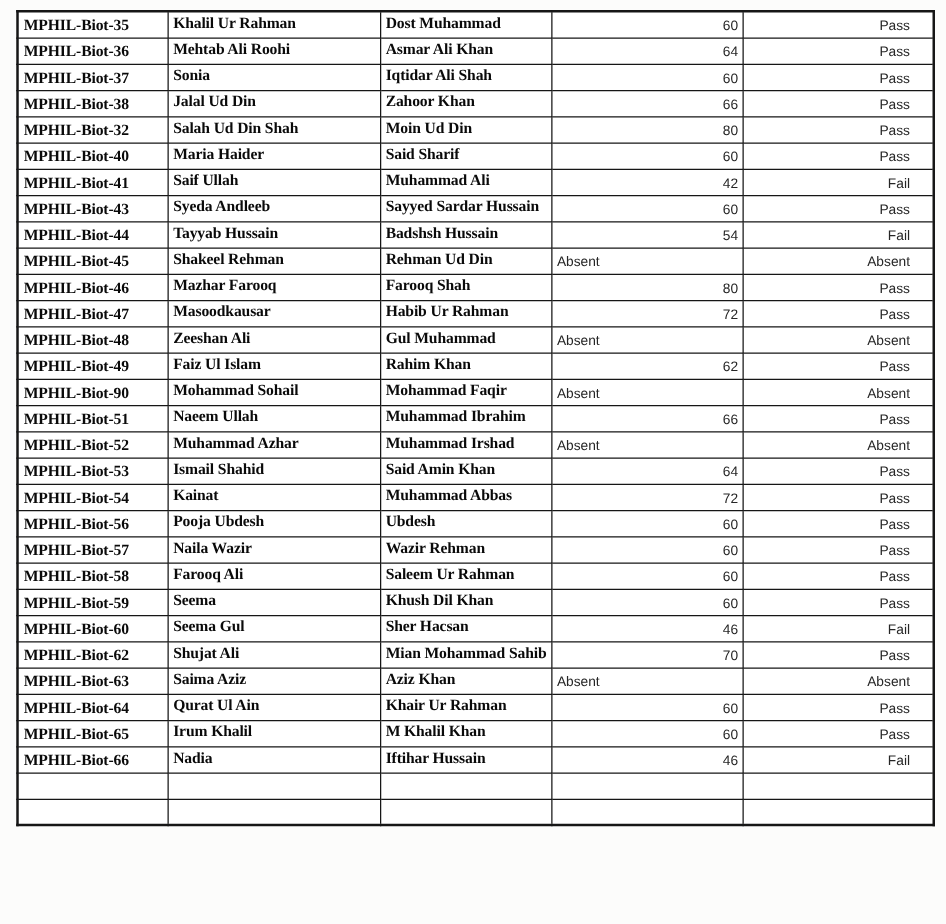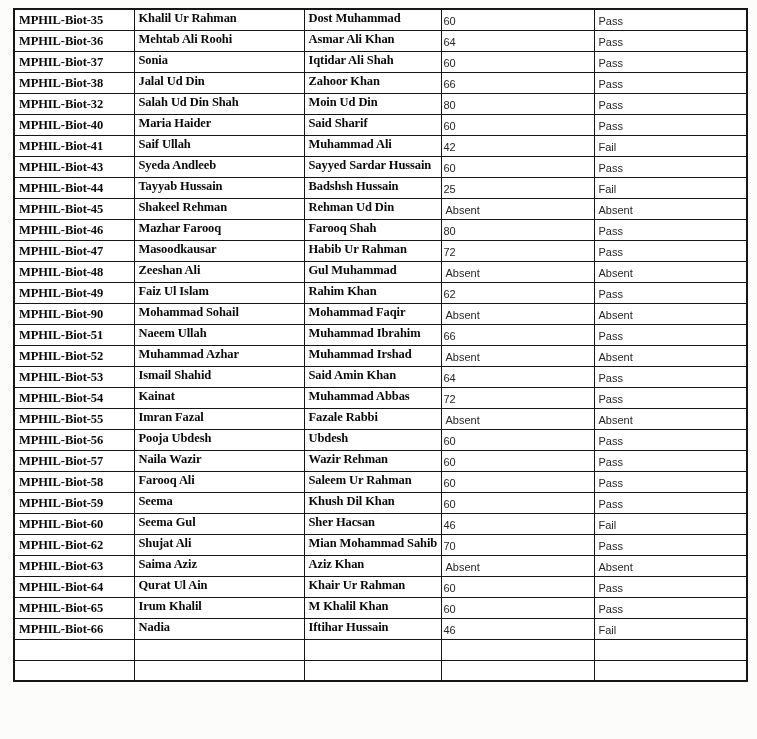--- a/index.html
+++ b/index.html
@@ -48,28 +48,29 @@
     vertical-align: top;
     padding: 1px 2px 0 4px;
   }
   td.c-marks, td.c-result {
     font-family: "Liberation Sans", sans-serif;
     font-size: 11px;
     color: #262626;
     vertical-align: bottom;
   }
   td.c-marks {
+    text-align: right;
     padding: 0 3px 3px 2px;
   }
   td.c-marks.absent {
     text-align: left;
     padding-left: 4px;
   }
   td.c-result {
-    text-align: left;
+    text-align: right;
     padding: 0 18px 3px 4px;
     margin-left: 24px;
   }
 </style>
 </head>
 <body>
 
 <div class="page">
   <table class="results">
     <colgroup>
@@ -133,21 +134,21 @@
     <td class="c-id">MPHIL-Biot-43</td>
     <td class="c-name">Syeda Andleeb</td>
     <td class="c-father">Sayyed Sardar Hussain</td>
     <td class="c-marks">60</td>
     <td class="c-result">Pass</td>
   </tr>
         <tr>
     <td class="c-id">MPHIL-Biot-44</td>
     <td class="c-name">Tayyab Hussain</td>
     <td class="c-father">Badshsh Hussain</td>
-    <td class="c-marks">25</td>
+    <td class="c-marks">54</td>
     <td class="c-result">Fail</td>
   </tr>
         <tr>
     <td class="c-id">MPHIL-Biot-45</td>
     <td class="c-name">Shakeel Rehman</td>
     <td class="c-father">Rehman Ud Din</td>
     <td class="c-marks absent">Absent</td>
     <td class="c-result">Absent</td>
   </tr>
         <tr>
@@ -205,27 +206,20 @@
     <td class="c-father">Said Amin Khan</td>
     <td class="c-marks">64</td>
     <td class="c-result">Pass</td>
   </tr>
         <tr>
     <td class="c-id">MPHIL-Biot-54</td>
     <td class="c-name">Kainat</td>
     <td class="c-father">Muhammad Abbas</td>
     <td class="c-marks">72</td>
     <td class="c-result">Pass</td>
-  </tr>
-        <tr>
-    <td class="c-id">MPHIL-Biot-55</td>
-    <td class="c-name">Imran Fazal</td>
-    <td class="c-father">Fazale Rabbi</td>
-    <td class="c-marks absent">Absent</td>
-    <td class="c-result">Absent</td>
   </tr>
         <tr>
     <td class="c-id">MPHIL-Biot-56</td>
     <td class="c-name">Pooja Ubdesh</td>
     <td class="c-father">Ubdesh</td>
     <td class="c-marks">60</td>
     <td class="c-result">Pass</td>
   </tr>
         <tr>
     <td class="c-id">MPHIL-Biot-57</td>

